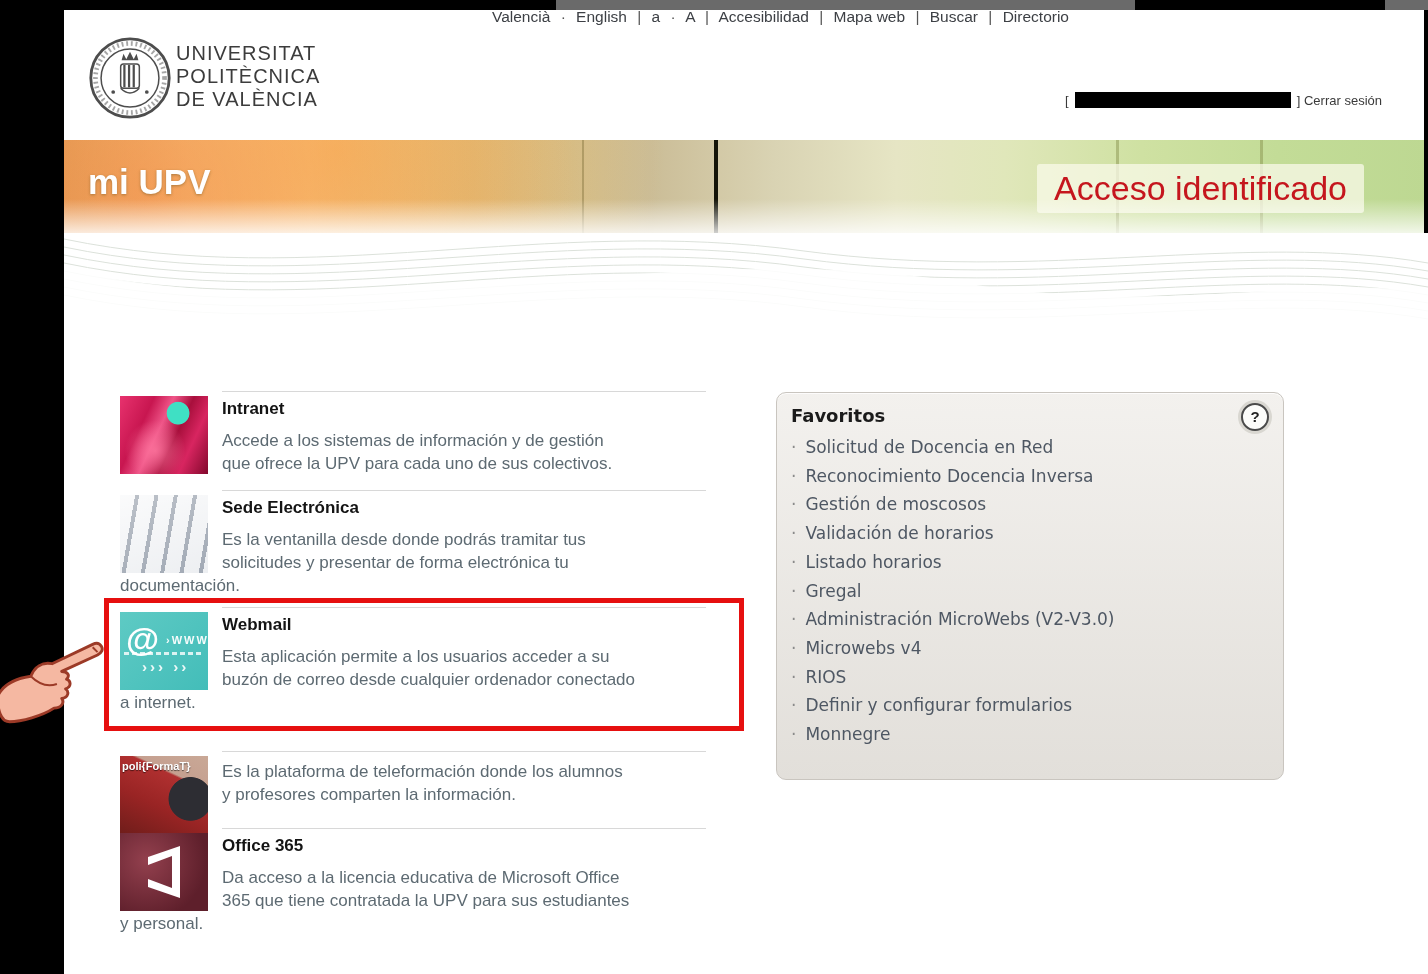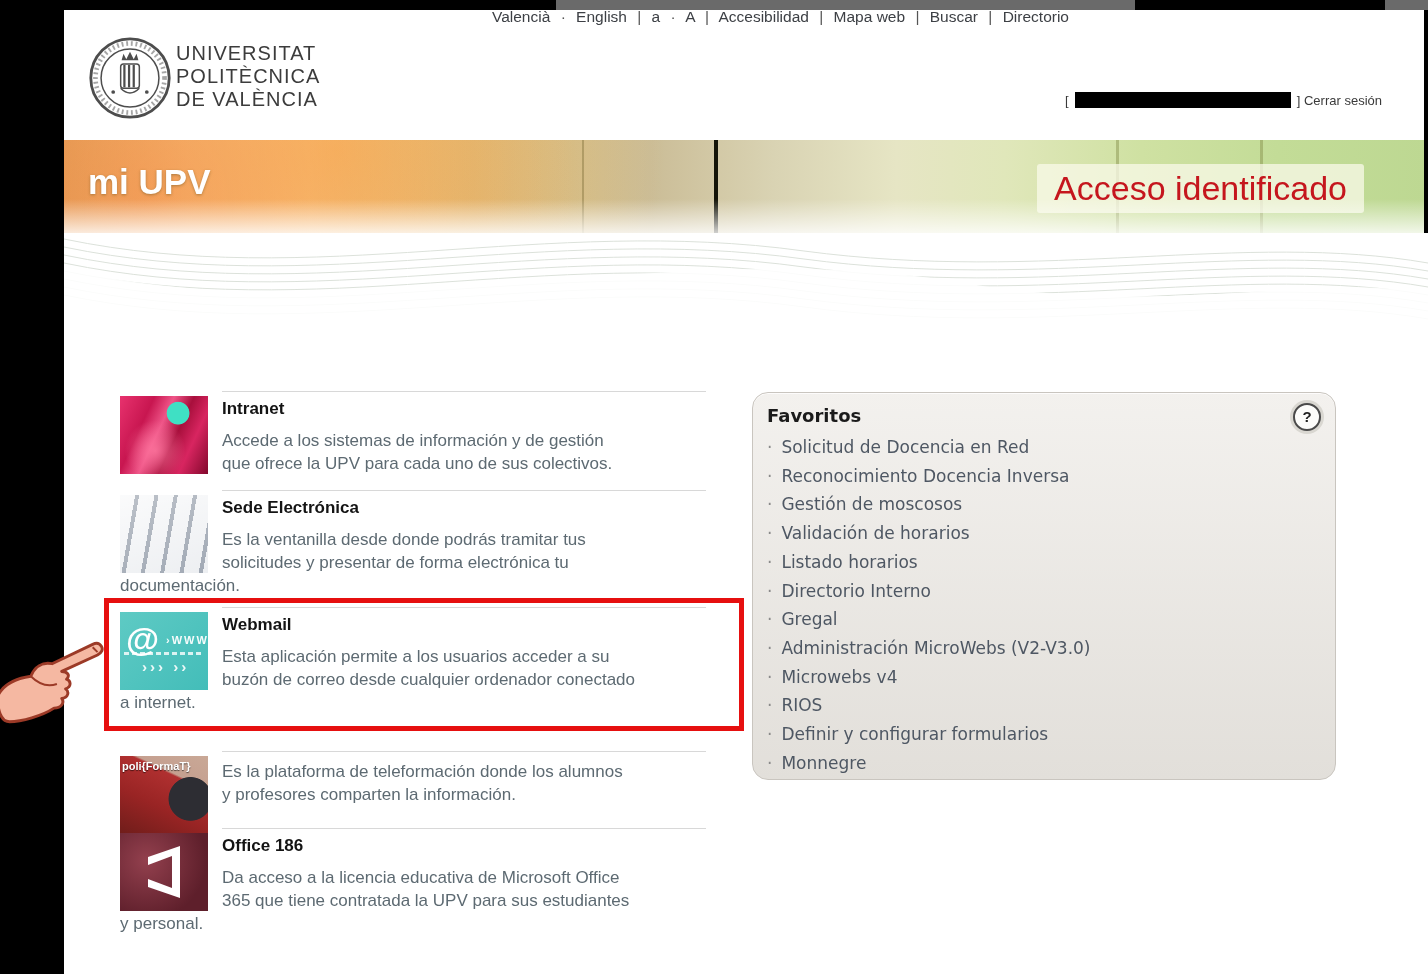--- a/index.html
+++ b/index.html
@@ -73,22 +73,22 @@
       background:repeating-linear-gradient(90deg,rgba(255,255,255,.8) 0 5px,transparent 5px 8px);}
   #th-poliformat{background:
       radial-gradient(circle at 80% 55%, #2d2d33 0 26%, transparent 27%),
       linear-gradient(205deg,#c9a896 0%,#c5a090 28%,#b03030 30%,#992424 62%,#6f1d1a 100%);}
   #th-poliformat .pf{position:absolute;left:2px;top:4px;font-size:11px;font-weight:bold;color:#fff;
       text-shadow:0 1px 1px rgba(0,0,0,.6);letter-spacing:0;}
   #th-office{background:radial-gradient(circle at 30% 35%, #93404e, #5e1f2b 75%);}
   #th-office svg{position:absolute;left:22px;top:8px;}
 
   
-  #favorites{position:absolute;left:752px;top:392px;width:584px;height:388px;box-sizing:border-box;
-      background:linear-gradient(180deg,#f3f1ee,#e2dfda);border:1px solid #c9c5bf;border-radius:16px;
+  #favorites{position:absolute;left:776px;top:392px;width:508px;height:388px;box-sizing:border-box;
+      background:linear-gradient(180deg,#f3f1ee,#e2dfda);border:1px solid #c9c5bf;border-radius:10px;
       box-shadow:inset 0 1px 0 rgba(255,255,255,.8);}
   #fav-title{position:absolute;left:14px;top:12px;font-size:18px;font-weight:bold;color:#1b1b1b;
       font-family:"DejaVu Sans",sans-serif;}
   #fav-help{position:absolute;right:14px;top:10px;width:24px;height:24px;border:2px solid #4a4a4a;
       border-radius:50%;background:#fcfcfa;box-shadow:0 0 0 3px #d9d7d1;text-align:center;
       line-height:24px;font-size:15px;font-weight:bold;color:#222;cursor:pointer;}
   #fav-list{position:absolute;left:14px;top:40px;margin:0;padding:0;list-style:none;
       font-family:"DejaVu Sans",sans-serif;font-size:17px;color:#4e5763;}
   #fav-list li{line-height:28.7px;cursor:pointer;}
   #fav-list li .dot{color:#8a8a8a;margin-right:9px;}
@@ -217,36 +217,35 @@
 y profesores comparten la información.</p>
   </div>
 
   <div class="service" style="top:828px;">
     <div class="rule"></div>
     <div class="thumb" id="th-office">
       <svg width="44" height="62" viewBox="0 0 44 62">
         <path d="M6,16 L38,5 L38,57 L6,46 L6,38 L30,47 L30,15 L6,24 Z" fill="#fff"></path>
       </svg>
     </div>
-    <h3>Office 186</h3>
+    <h3>Office 365</h3>
     <p>Da acceso a la licencia educativa de Microsoft Office
 365 que tiene contratada la UPV para sus estudiantes
 y personal.</p>
   </div>
 
   <div id="favorites">
     <div id="fav-title">Favoritos</div>
     <div id="fav-help">?</div>
     <ul id="fav-list">
       <li><span class="dot">·</span><span>Solicitud de Docencia en Red</span></li>
       <li><span class="dot">·</span><span>Reconocimiento Docencia Inversa</span></li>
       <li><span class="dot">·</span><span>Gestión de moscosos</span></li>
       <li><span class="dot">·</span><span>Validación de horarios</span></li>
       <li><span class="dot">·</span><span>Listado horarios</span></li>
-      <li><span class="dot">·</span><span>Directorio Interno</span></li>
       <li><span class="dot">·</span><span>Gregal</span></li>
       <li><span class="dot">·</span><span>Administración MicroWebs (V2-V3.0)</span></li>
       <li><span class="dot">·</span><span>Microwebs v4</span></li>
       <li><span class="dot">·</span><span>RIOS</span></li>
       <li><span class="dot">·</span><span>Definir y configurar formularios</span></li>
       <li><span class="dot">·</span><span>Monnegre</span></li>
     </ul>
   </div>
 
   <svg id="hand" width="116" height="100" viewBox="0 0 120 100">

